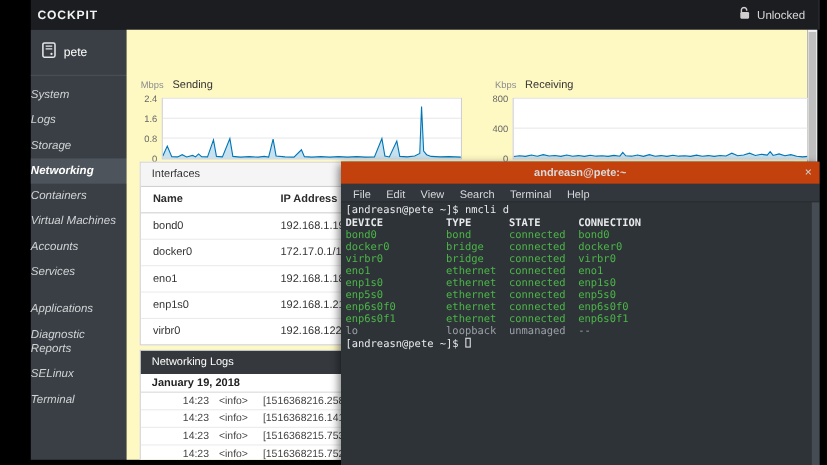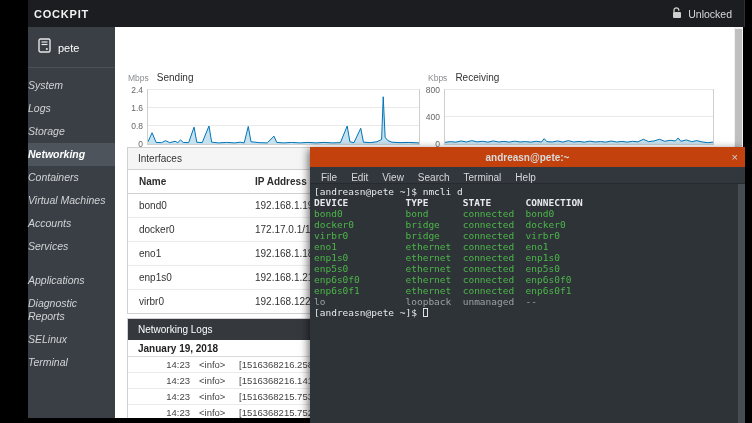--- a/index.html
+++ b/index.html
@@ -22,28 +22,28 @@
   .sidebar { position:absolute; left:28px; top:27px; width:87px; height:391px; background:#393f45; }
   .host-row { display:flex; align-items:center; gap:7px; padding:11px 0 10px 10px; }
   .host-name { color:#ffffff; font-size:11px; }
   .sidebar-divider { height:1px; background:#4a5056; margin:0 0 6px 0; }
   .nav-item { color:#d1d4d6; font-size:10.5px; padding:5px 6px 5px 0; line-height:13px; cursor:default;font-style:italic; }
   .nav-item.active { background:#4d545b; color:#ffffff; font-weight:700; }
   .nav-item.group-start { margin-top:11px; }
 
   
   .content { position:absolute; left:115px; top:27px; width:619px; height:391px;
-    background:#ffffff; overflow:hidden; }
+    background:#fef9c3; overflow:hidden; }
   .main-scrollbar { position:absolute; left:734px; top:27px; width:9px; height:391px; background:#f1f1f1; }
   .main-scrollbar .thumb { position:absolute; left:1px; top:2px; width:7px; height:128px; background:#bfbfbf; }
 
   
   .chart { position:absolute; top:45px; height:92px; }
   .chart-a { left:13px;  width:300px; }
-  .chart-b { left:308px; width:300px; }
+  .chart-b { left:330px; width:300px; }
   .chart-head { position:absolute; top:0; left:0; height:13px; display:flex; align-items:baseline; gap:8px; }
   .chart-b .chart-head { left:5px; }
   .chart-unit { color:#8b8d8f; font-size:8.5px; }
   .chart-title { color:#333; font-size:10px; }
   .plot { position:absolute; top:17px; height:56px; background:#fff; border:1px solid #cfcfcf; }
   .chart-a .plot { left:19px; width:273px; }
   .chart-b .plot { left:21px; width:270px; }
   .plot svg { position:absolute; left:0; top:0; width:100%; height:100%; }
   .gridline { position:absolute; left:0; right:0; height:1px; background:#e9e9e9; }
   .ytick { position:absolute; right:calc(100% + 5px); width:30px; text-align:right;

